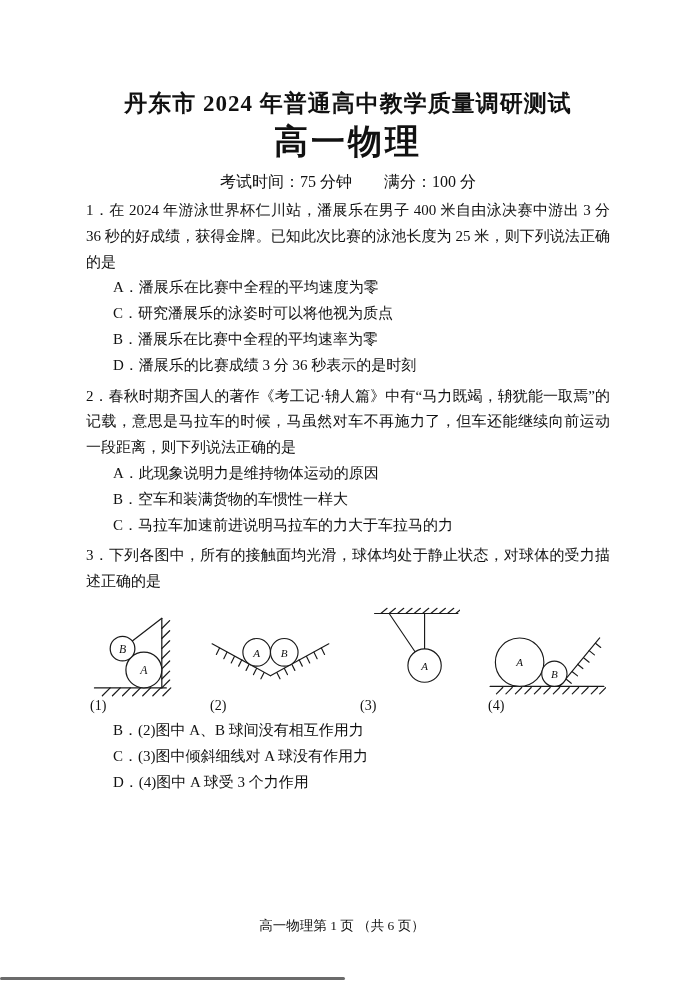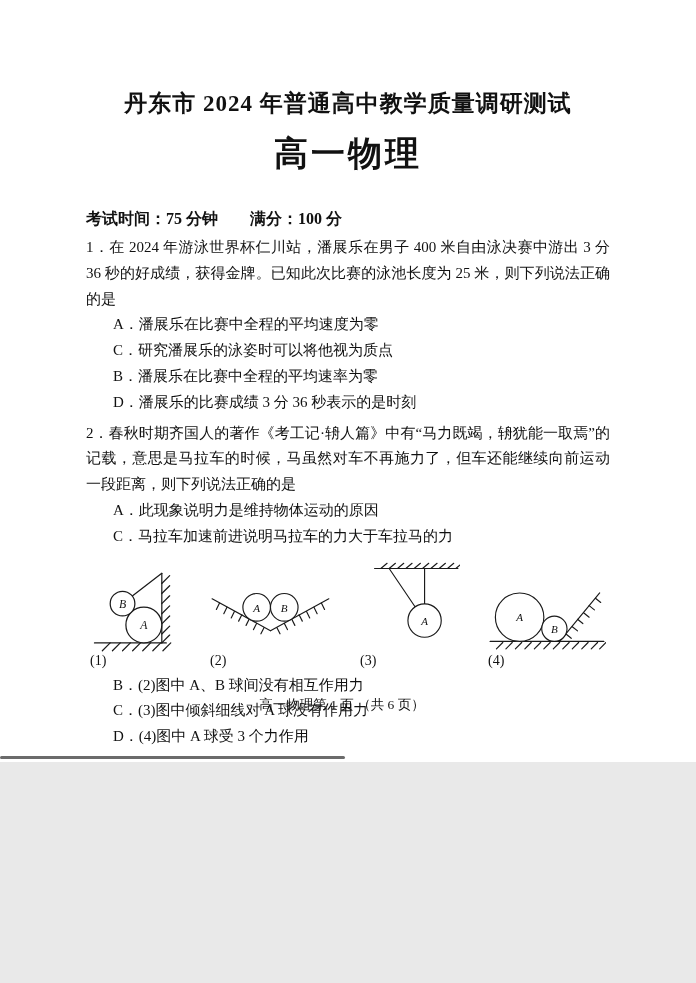--- a/index.html
+++ b/index.html
@@ -1,25 +1,25 @@
 <!DOCTYPE html>
 <html><head>
 <meta charset="utf-8">
 <style>
   * { margin:0; padding:0; box-sizing:border-box; }
   html,body { background:#e9e9e9; }
   body { font-family:"Liberation Serif","DejaVu Serif",serif; color:#111; }
   .page {
-    position:relative; width:696px; height:762px; margin:0 auto;
+    position:relative; width:696px; height:983px; margin:0 auto;
     background:#ffffff; overflow:hidden;
     padding:88px 86px 0 86px;
   }
   .title { text-align:center; font-size:23px; font-weight:bold; letter-spacing:1px; }
-  .subject { text-align:center; font-size:34px; font-weight:bold; letter-spacing:3px; margin-top:12px; }
-  .info { font-size:16px; font-weight:bold; margin-top:32px; }
+  .subject { text-align:center; font-size:34px; font-weight:bold; letter-spacing:3px; }
+  .info { text-align:center; font-size:16px; font-weight:normal; margin-top:7px; }
   .section-heading {
     margin-top:20px; font-size:15px; font-weight:bold; font-style:italic;
     line-height:1.72; text-align:justify;
   }
   .question { margin-top:5px; }
   .stem { font-size:15px; line-height:1.72; text-align:justify; }
   .options { list-style:none; padding-left:27px; }
   .options li { font-size:15px; line-height:1.72; }
   .figures {
     display:flex; justify-content:space-between; align-items:flex-end;
@@ -65,25 +65,27 @@
         <li>C．研究潘展乐的泳姿时可以将他视为质点</li>
         <li>B．潘展乐在比赛中全程的平均速率为零</li>
         <li>D．潘展乐的比赛成绩 3 分 36 秒表示的是时刻</li>
       </ul>
     </section>
 
     <section class="question">
       <p class="stem">2．春秋时期齐国人的著作《考工记·辀人篇》中有“马力既竭，辀犹能一取焉”的记载，意思是马拉车的时候，马虽然对车不再施力了，但车还能继续向前运动一段距离，则下列说法正确的是</p>
       <ul class="options">
         <li>A．此现象说明力是维持物体运动的原因</li>
+        <li>B．空车和装满货物的车惯性一样大</li>
         <li>C．马拉车加速前进说明马拉车的力大于车拉马的力</li>
       </ul>
     </section>
 
     <section class="question">
+      <p class="stem">3．下列各图中，所有的接触面均光滑，球体均处于静止状态，对球体的受力描述正确的是</p>
 
       <div class="figures">
 
         <figure>
           <svg width="92" height="81" viewBox="0 0 82 72">
             <line x1="64" y1="2" x2="64" y2="64"></line>
             <path d="M64 11 l7 -7 M64 20 l7 -7 M64 29 l7 -7 M64 38 l7 -7 M64 47 l7 -7 M64 56 l7 -7 M64 64 l7 -7"></path>
             <line x1="4" y1="64" x2="68" y2="64"></line>
             <path d="M11 71 l7 -7 M20 71 l7 -7 M29 71 l7 -7 M38 71 l7 -7 M47 71 l7 -7 M56 71 l7 -7 M65 71 l7 -7"></path>
             <line x1="64" y1="2" x2="38" y2="22"></line>

